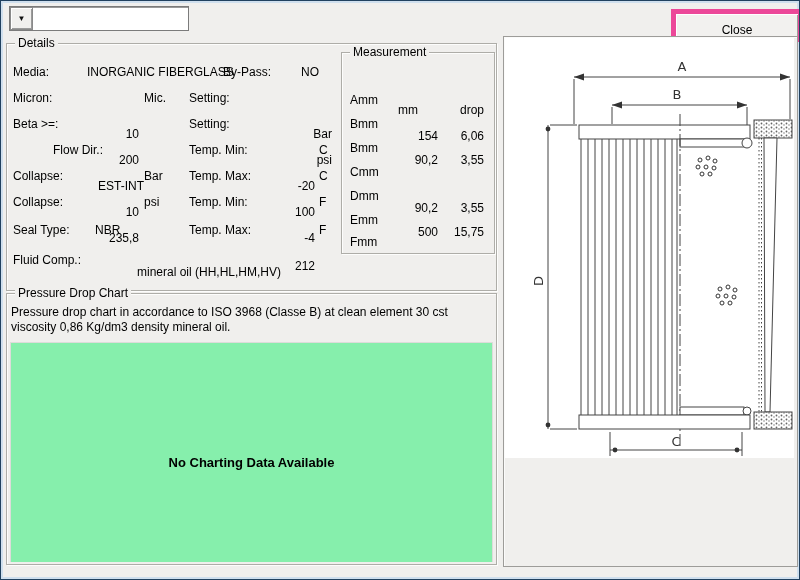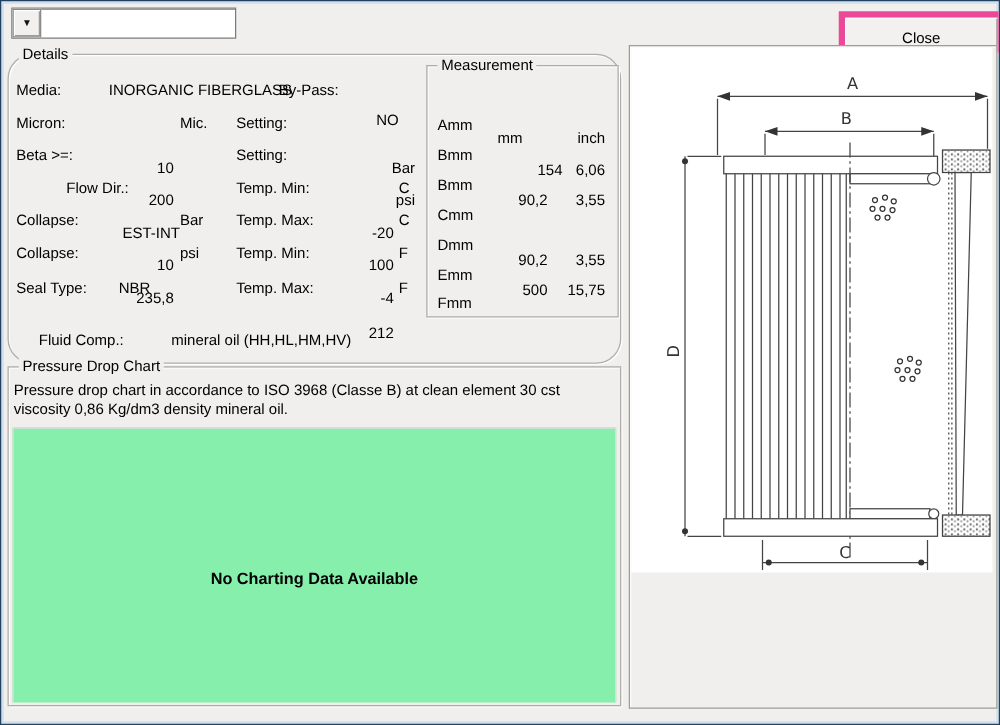--- a/index.html
+++ b/index.html
@@ -80,27 +80,27 @@
 </head>
 <body>
 
 <div class="abs combo">
   <div class="combo-btn">▼</div>
 </div>
 <div class="abs btn">
   <span>Close</span>
 </div>
 
-<div class="abs groupbox" style="left:5px;top:42px;width:489px;height:246px;border-radius:20px;">
+<div class="abs groupbox" style="left:5px;top:42px;width:489px;height:246px;">
   <div class="legend">Details</div>
 
   <span class="abs lbl" style="left:6px;top:21px;">Media:</span>
   <span class="abs val" style="left:80px;top:21px;">INORGANIC FIBERGLASS</span>
   <span class="abs lbl" style="left:216px;top:21px;">By-Pass:</span>
-  <span class="abs val" style="left:294px;top:21px;margin-top:24px;">NO</span>
+  <span class="abs val" style="left:294px;top:21px;">NO</span>
 
   <span class="abs lbl" style="left:6px;top:47px;">Micron:</span>
   <span class="abs val r" style="left:70px;top:47px;width:62px;">10</span>
   <span class="abs lbl" style="left:137px;top:47px;">Mic.</span>
 
   <span class="abs lbl" style="left:6px;top:73px;">Beta &gt;=:</span>
   <span class="abs val r" style="left:70px;top:73px;width:62px;">200</span>
 
   <span class="abs lbl" style="left:6px;top:99px;padding-left:40px;">Flow Dir.:</span>
   <span class="abs val r" style="left:70px;top:99px;width:67px;">EST-INT</span>
@@ -131,30 +131,30 @@
   <span class="abs lbl" style="left:312px;top:125px;">C</span>
 
   <span class="abs lbl" style="left:182px;top:151px;">Temp. Min:</span>
   <span class="abs val r" style="left:240px;top:151px;width:68px;">-4</span>
   <span class="abs lbl" style="left:312px;top:151px;">F</span>
 
   <span class="abs lbl" style="left:182px;top:179px;">Temp. Max:</span>
   <span class="abs val r" style="left:240px;top:179px;width:68px;">212</span>
   <span class="abs lbl" style="left:312px;top:179px;">F</span>
 
-  <span class="abs lbl" style="left:6px;top:221px;margin-left:18px;">Fluid Comp.:</span>
+  <span class="abs lbl" style="left:6px;top:209px;">Fluid Comp.:</span>
   <span class="abs val" style="left:130px;top:221px;">mineral oil (HH,HL,HM,HV)</span>
 
   <div class="abs groupbox" style="left:334px;top:8px;width:152px;height:200px;">
     <div class="legend">Measurement</div>
     <span class="abs lbl r" style="left:40px;top:14px;width:36px;">mm</span>
-    <span class="abs lbl r" style="left:98px;top:14px;width:44px;">inch</span>
+    <span class="abs lbl r" style="left:98px;top:14px;width:44px;">drop</span>
 
     <span class="abs lbl" style="left:8px;top:40px;">Amm</span>
-    <span class="abs val r" style="left:52px;top:40px;width:56px;">154</span>
+    <span class="abs val r" style="left:40px;top:40px;width:56px;">154</span>
     <span class="abs val r" style="left:98px;top:40px;width:44px;">6,06</span>
 
     <span class="abs lbl" style="left:8px;top:64px;">Bmm</span>
     <span class="abs val r" style="left:40px;top:64px;width:56px;">90,2</span>
     <span class="abs val r" style="left:98px;top:64px;width:44px;">3,55</span>
 
     <span class="abs lbl" style="left:8px;top:88px;">Bmm</span>
 
     <span class="abs lbl" style="left:8px;top:112px;">Cmm</span>
     <span class="abs val r" style="left:40px;top:112px;width:56px;">90,2</span>

